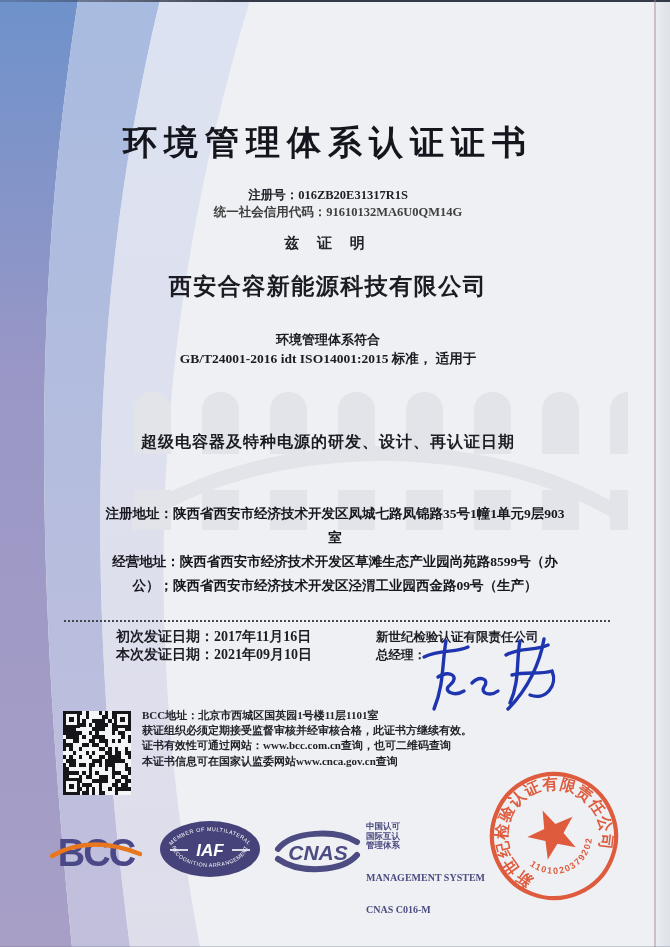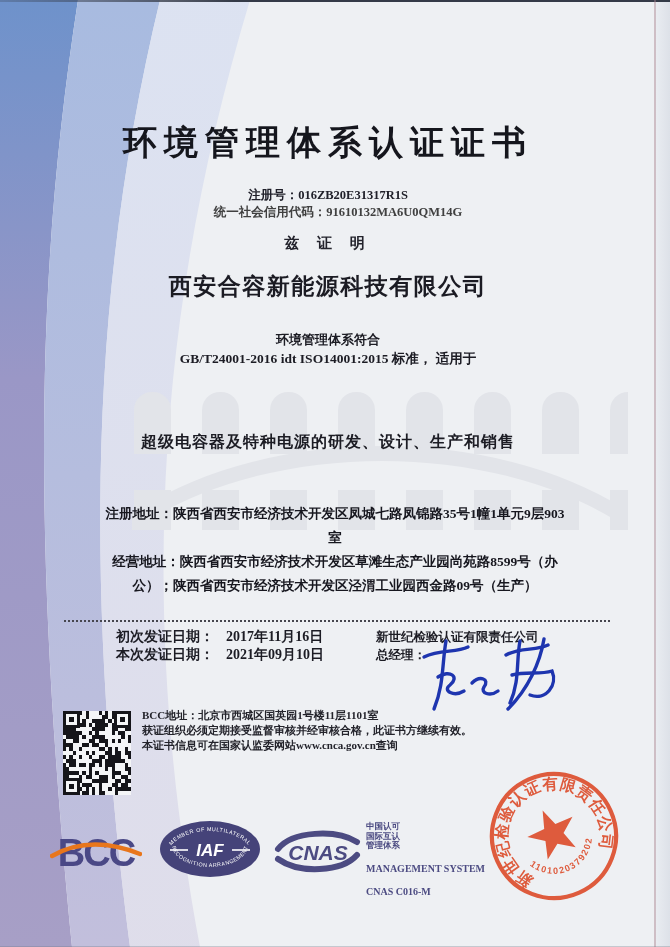--- a/index.html
+++ b/index.html
@@ -32,40 +32,40 @@
   .reg-line{top:187px;font-size:12.5px;font-weight:700;color:#20202a;z-index:2;}
   .credit-line{top:204px;font-size:12.5px;font-weight:700;color:#404040;z-index:2;margin-left:20px;}
   .certify{top:234px;font-size:15px;font-weight:700;letter-spacing:7px;color:#23232c;z-index:2;}
   .company{top:271px;font-size:23px;font-weight:600;letter-spacing:1.5px;color:#1b1b23;z-index:2;}
   .system-line{top:331px;font-size:13px;font-weight:700;z-index:2;}
   .standard-line{top:350px;font-size:13.5px;font-weight:600;z-index:2;}
   .scope{top:432px;font-size:16px;font-weight:700;letter-spacing:1px;z-index:2;}
   .addresses{top:502px;left:101px;width:468px;text-align:center;font-size:13.5px;font-weight:700;line-height:24px;color:#17171f;z-index:2;}
   .sep{top:620px;left:64px;width:546px;border-top:2px dotted #46464e;z-index:2;}
   .dates{left:72px;top:628px;z-index:2;}
-  .date-row{display:grid;grid-template-columns:142px auto;column-gap:12px;font-size:14px;font-weight:700;line-height:17.5px;}
+  .date-row{display:grid;grid-template-columns:142px auto;column-gap:0;font-size:14px;font-weight:700;line-height:17.5px;}
   .date-row .lbl{text-align:right;}
   .issuer{left:376px;top:628px;font-size:12.5px;font-weight:700;line-height:18px;z-index:2;}
   .sig{left:408px;top:633px;z-index:4;}
   .qr{left:63px;top:711px;width:68px;height:84px;z-index:2;background:#f4f5f7;}
   .qr .mods{position:absolute;inset:0;display:grid;grid-template-columns:repeat(21,1fr);grid-template-rows:repeat(21,1fr);}
   .qr .mods i{background:transparent;}
   .qr .mods i.on{background:#15151a;}
   .finder{position:absolute;width:17px;height:17px;border:3px solid #15151a;background:#f4f5f7;box-sizing:border-box;}
   .finder::after{content:"";position:absolute;left:3px;top:3px;width:5px;height:5px;background:#15151a;}
   .f-tl{left:0;top:0;} .f-tr{right:0;top:0;} .f-bl{left:0;bottom:0;}
   .notes{left:142px;top:708px;font-size:11px;font-weight:700;line-height:15.2px;color:#23232b;white-space:nowrap;z-index:2;}
 
   
   .bcc{left:50px;top:828px;z-index:2;}
   .iaf{left:158px;top:819px;z-index:2;}
   .cnas{left:274px;top:829px;z-index:2;}
   .cnas-txt{left:366px;top:822px;z-index:2;color:#4c4b82;}
   .cnas-txt .zh{font-size:8.5px;line-height:9.5px;font-weight:600;}
-  .cnas-txt .en{font-size:10px;line-height:11.5px;font-weight:800;margin-top:12px;}
+  .cnas-txt .en{font-size:10px;line-height:11.5px;font-weight:800;margin-top:21px;}
 
   .seal{left:479px;top:761px;transform:rotate(-24deg);opacity:.92;z-index:5;}
 </style>
 </head>
 <body>
 
 <svg class="abs" id="bg-bands" width="670" height="947" viewBox="0 0 670 947">
   <defs>
     <linearGradient id="gA" x1="0" y1="0" x2="0" y2="1">
       <stop offset="0" stop-color="#6e92cb"></stop>
@@ -121,21 +121,21 @@
   <span>注册号：</span><span>016ZB20E31317R1S</span>
 </div>
 <div class="abs ctr credit-line serif">
   <span>统一社会信用代码：</span><span>91610132MA6U0QM14G</span>
 </div>
 
 <div class="abs ctr certify serif">兹 证 明</div>
 <div class="abs ctr company serif">西安合容新能源科技有限公司</div>
 <div class="abs ctr system-line serif">环境管理体系符合</div>
 <div class="abs ctr standard-line serif">GB/T24001-2016 idt ISO14001:2015 标准，  适用于</div>
-<div class="abs ctr scope serif">超级电容器及特种电源的研发、设计、生产和销售</div>
+<div class="abs ctr scope serif">超级电容器及特种电源的研发、设计、再认证日期</div>
 
 <div class="abs addresses sans">
   <div>注册地址：陕西省西安市经济技术开发区凤城七路凤锦路35号1幢1单元9层903室</div>
   <div>经营地址：陕西省西安市经济技术开发区草滩生态产业园尚苑路8599号（办公）；陕西省西安市经济技术开发区泾渭工业园西金路09号（生产）</div>
 </div>
 
 <div class="abs sep"></div>
 
 <div class="abs dates sans">
   <div class="date-row">
@@ -609,20 +609,21 @@
       <i></i>
       <i></i>
     </div>
   <div class="finder f-tl"></div>
   <div class="finder f-tr"></div>
   <div class="finder f-bl"></div>
 </div>
 <div class="abs notes serif">
   <div>BCC地址：北京市西城区国英园1号楼11层1101室</div>
   <div>获证组织必须定期接受监督审核并经审核合格，此证书方继续有效。</div>
+  <div>证书有效性可通过网站：www.bcc.com.cn查询，也可二维码查询</div>
   <div>本证书信息可在国家认监委网站www.cnca.gov.cn查询</div>
 </div>
 
 <svg class="abs bcc" width="92" height="46" viewBox="0 0 92 46">
   <text x="46" y="38" text-anchor="middle" font-size="38" font-weight="900" fill="#4a4886" font-family="Liberation Sans, sans-serif" letter-spacing="-2">BCC</text>
   <path d="M2,28 C30,12 60,14 90,26" fill="none" stroke="#e8761c" stroke-width="4.5" stroke-linecap="round"></path>
 </svg>
 
 <svg class="abs iaf" width="104" height="60" viewBox="0 0 104 60">
   <ellipse cx="52" cy="30" rx="50" ry="28" fill="#454379"></ellipse>

